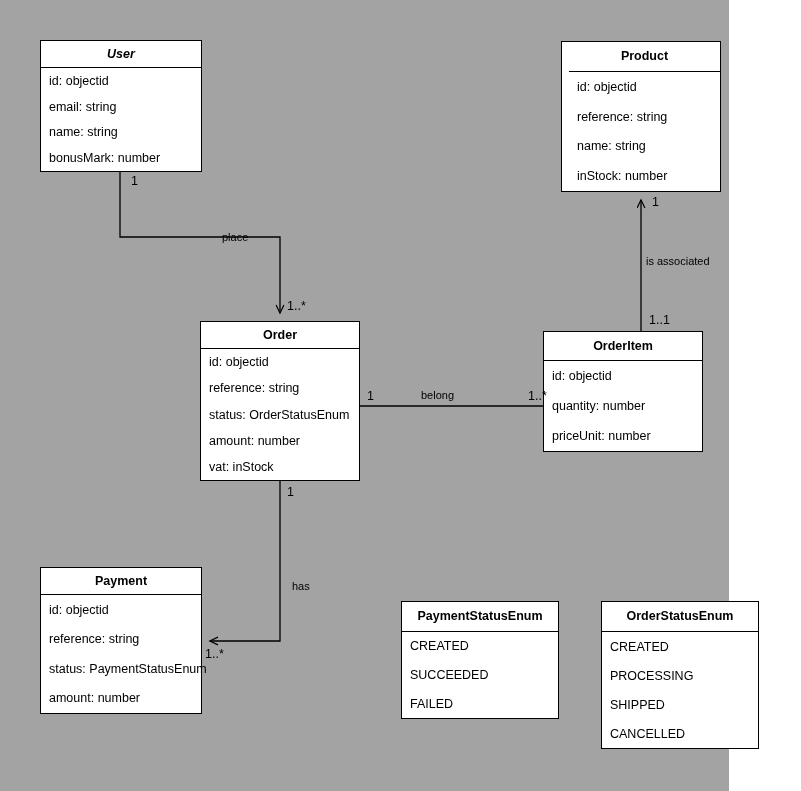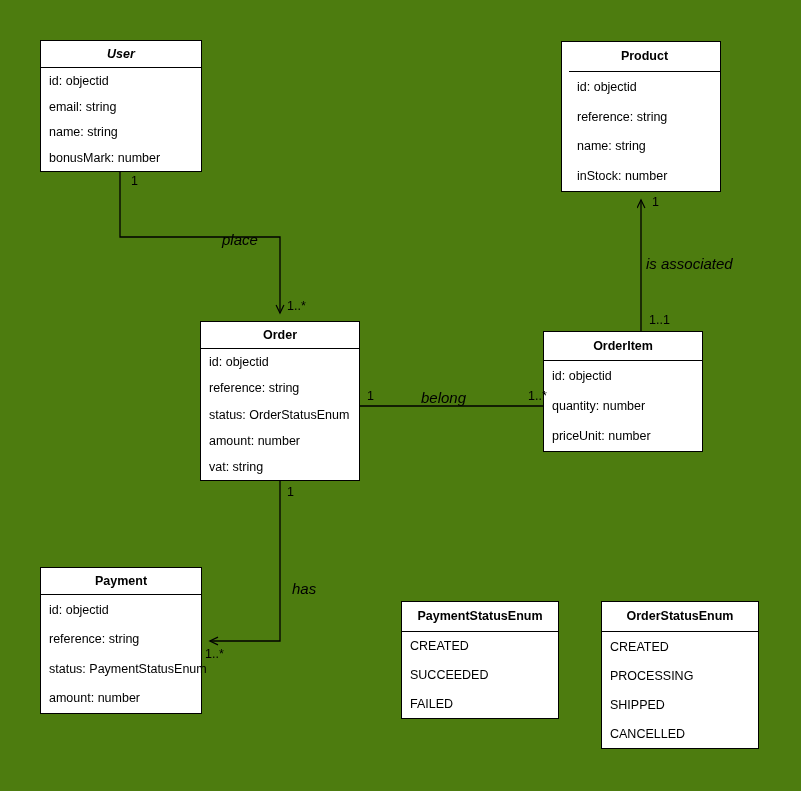--- a/index.html
+++ b/index.html
@@ -9,23 +9,23 @@
   }
   body {
     width: 801px;
     height: 791px;
     font-family: "Liberation Sans", sans-serif;
     color: #000000;
     overflow: hidden;
   }
   #canvas {
     position: relative;
-    width: 801px;
+    width: 729px;
     height: 791px;
-    background: #4d7c0f;
+    background: #a3a3a3;
   }
   svg.edges {
     position: absolute;
     left: 0;
     top: 0;
     width: 801px;
     height: 791px;
     overflow: visible;
     pointer-events: none;
   }
@@ -55,25 +55,24 @@
   .uml-attr {
     position: absolute;
     left: 8px;
     font-size: 12.5px;
     line-height: 1;
     white-space: nowrap;
     color: #000000;
   }
   .edge-label {
     position: absolute;
-    font-size: 15px;
+    font-size: 11px;
     line-height: 1;
     white-space: nowrap;
     color: #000000;
-    font-style: italic;
   }
   .mult-label {
     position: absolute;
     font-size: 12.5px;
     line-height: 1;
     white-space: nowrap;
     color: #000000;
   }
 </style>
 </head>
@@ -124,21 +123,21 @@
           <div class="uml-attr" style="top: 98.125px;">inStock: number</div>
         </div>
       </div>
       <div class="uml-class" style="left: 200px; top: 321px; width: 160px; height: 160px;">
         <div class="uml-header" style="height: 27px;">Order</div>
         <div class="uml-body" style="height: 131px;">
           <div class="uml-attr" style="top: 7.1px;">id: objectid</div>
           <div class="uml-attr" style="top: 33.3px;">reference: string</div>
           <div class="uml-attr" style="top: 59.5px;">status: OrderStatusEnum</div>
           <div class="uml-attr" style="top: 85.7px;">amount: number</div>
-          <div class="uml-attr" style="top: 111.9px;">vat: string</div>
+          <div class="uml-attr" style="top: 111.9px;">vat: inStock</div>
         </div>
       </div>
       <div class="uml-class" style="left: 543px; top: 331px; width: 160px; height: 121px;">
         <div class="uml-header" style="height: 29px;">OrderItem</div>
         <div class="uml-body" style="height: 90px;">
           <div class="uml-attr" style="top: 9px;">id: objectid</div>
           <div class="uml-attr" style="top: 39px;">quantity: number</div>
           <div class="uml-attr" style="top: 69px;">priceUnit: number</div>
         </div>
       </div>

